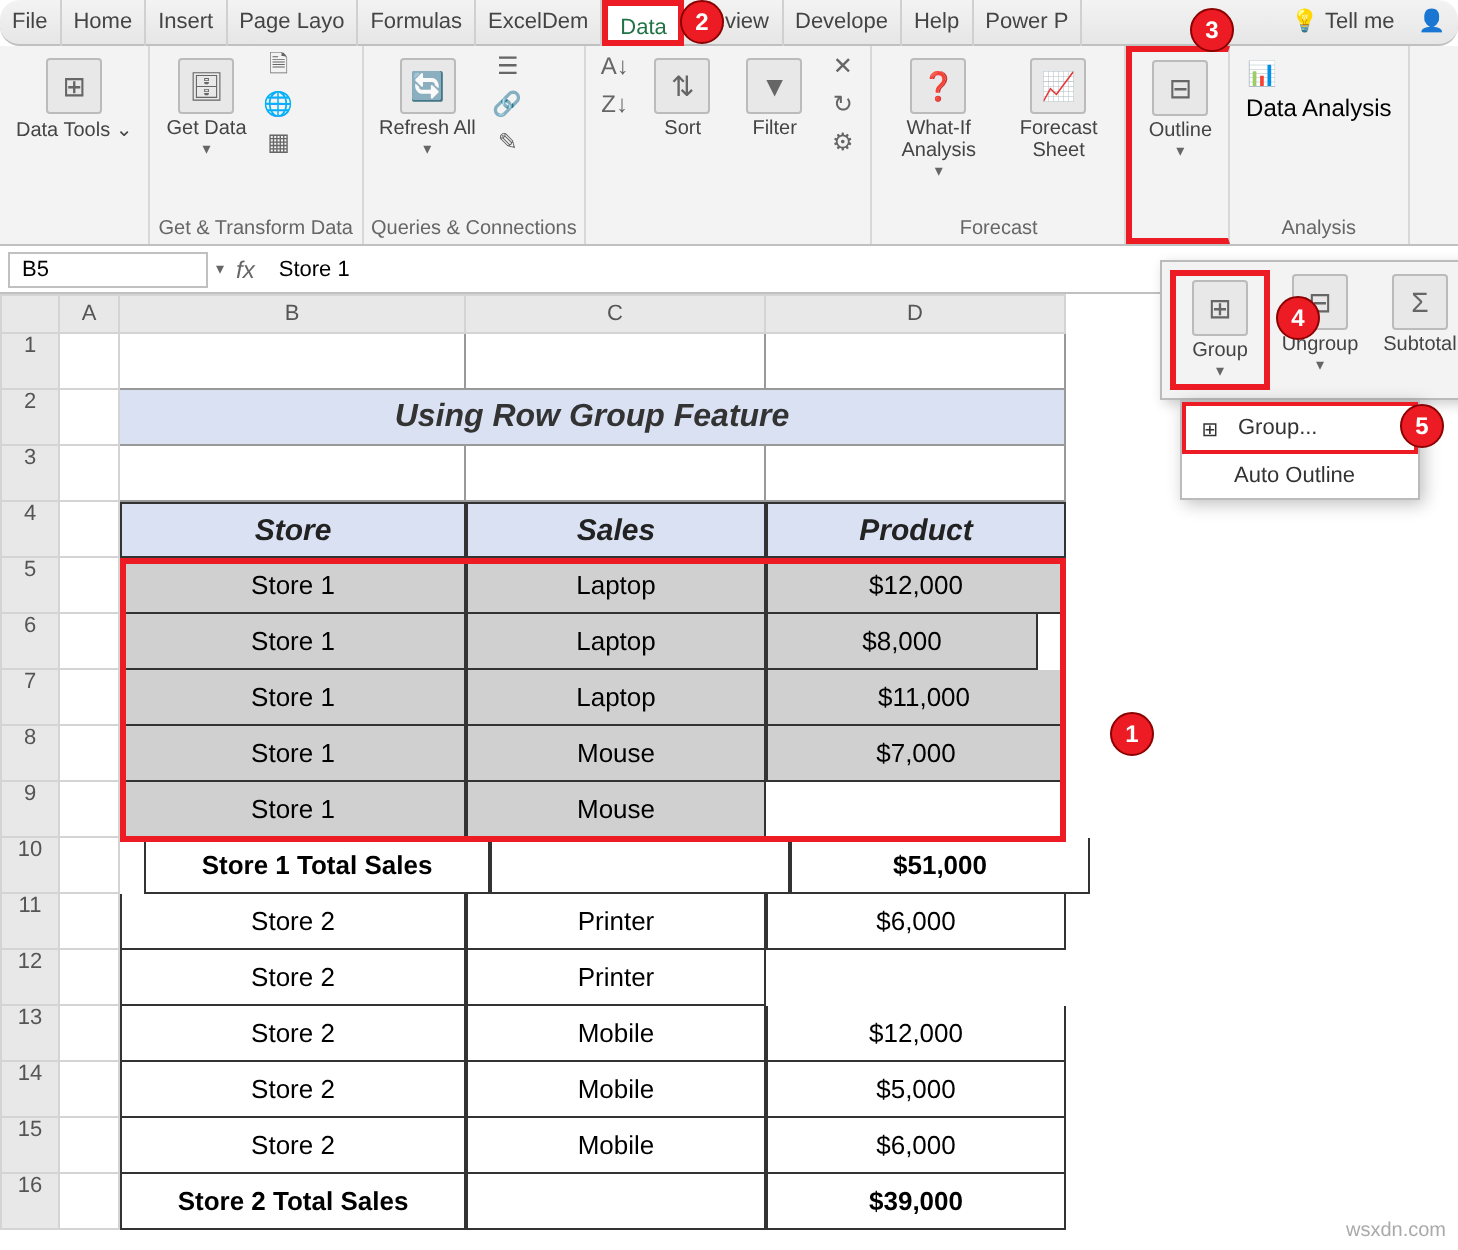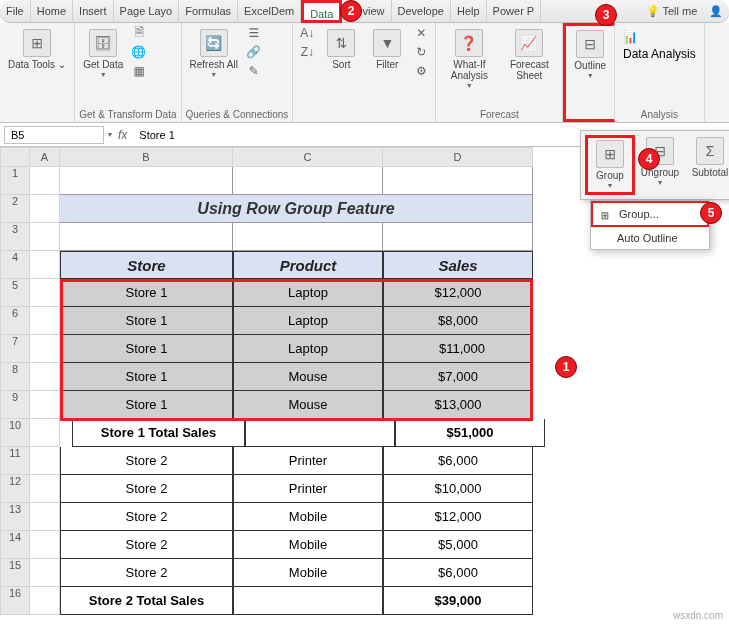--- a/index.html
+++ b/index.html
@@ -225,78 +225,76 @@
         <div class="rownum">3</div>
         <div class="cellA"></div>
         <div class="cell colB" style="width: 173px;"></div>
         <div class="cell colC" style="width: 150px;"></div>
         <div class="cell colD" style="width: 150px;"></div>
       </div>
       <div class="grid-row">
         <div class="rownum">4</div>
         <div class="cellA"></div>
         <div class="cell colB hdr-cell" style="width: 173px;">Store</div>
+        <div class="cell colD hdr-cell" style="width: 150px;">Sales</div>
         <div class="cell colC hdr-cell" style="width: 150px;">Product</div>
-        <div class="cell colD hdr-cell" style="width: 150px;">Sales</div>
       </div>
       <div class="grid-row">
         <div class="rownum">5</div>
         <div class="cellA"></div>
         <div class="cell colB sel data-cell" style="width: 173px;">Store 1</div>
         <div class="cell colC sel data-cell" style="width: 150px;">Laptop</div>
         <div class="cell colD sel data-cell" style="width: 150px;">$12,000</div>
       </div>
       <div class="grid-row">
         <div class="rownum">6</div>
         <div class="cellA"></div>
         <div class="cell colB sel data-cell" style="width: 173px;">Store 1</div>
         <div class="cell colC sel data-cell" style="width: 150px;">Laptop</div>
-        <div class="cell colD sel data-cell" style="width: 150px;">$8,000</div>
+        <div class="cell colD sel data-cell" style="width: 136px;">$8,000</div>
       </div>
       <div class="grid-row">
         <div class="rownum">7</div>
         <div class="cellA"></div>
         <div class="cell colB sel data-cell" style="width: 173px;">Store 1</div>
         <div class="cell colC sel data-cell" style="width: 150px;">Laptop</div>
         <div class="cell colD sel data-cell" style="width: 150px; padding-left: 12px;">$11,000</div>
       </div>
       <div class="grid-row">
         <div class="rownum">8</div>
         <div class="cellA"></div>
         <div class="cell colB sel data-cell" style="width: 173px;">Store 1</div>
         <div class="cell colC sel data-cell" style="width: 150px;">Mouse</div>
         <div class="cell colD sel data-cell" style="width: 150px;">$7,000</div>
       </div>
       <div class="grid-row">
         <div class="rownum">9</div>
         <div class="cellA"></div>
         <div class="cell colB sel data-cell" style="width: 173px;">Store 1</div>
         <div class="cell colC sel data-cell" style="width: 150px;">Mouse</div>
-        <div class="cell colD sel data-cell" style="width: 150px;">$13,000</div>
       </div>
       <div class="grid-row">
         <div class="rownum">10</div>
         <div class="cellA"></div>
         <div class="cell colB bold data-cell" style="width: 173px; margin-left: 12px;">Store 1 Total Sales</div>
         <div class="cell colC bold data-cell" style="width: 150px;"></div>
         <div class="cell colD bold data-cell" style="width: 150px;">$51,000</div>
       </div>
       <div class="grid-row">
         <div class="rownum">11</div>
         <div class="cellA"></div>
         <div class="cell colB data-cell" style="width: 173px;">Store 2</div>
         <div class="cell colC data-cell" style="width: 150px;">Printer</div>
         <div class="cell colD data-cell" style="width: 150px;">$6,000</div>
       </div>
       <div class="grid-row">
         <div class="rownum">12</div>
         <div class="cellA"></div>
         <div class="cell colB data-cell" style="width: 173px;">Store 2</div>
         <div class="cell colC data-cell" style="width: 150px;">Printer</div>
-        <div class="cell colD data-cell" style="width: 150px;">$10,000</div>
       </div>
       <div class="grid-row">
         <div class="rownum">13</div>
         <div class="cellA"></div>
         <div class="cell colB data-cell" style="width: 173px;">Store 2</div>
         <div class="cell colC data-cell" style="width: 150px;">Mobile</div>
         <div class="cell colD data-cell" style="width: 150px;">$12,000</div>
       </div>
       <div class="grid-row">
         <div class="rownum">14</div>

